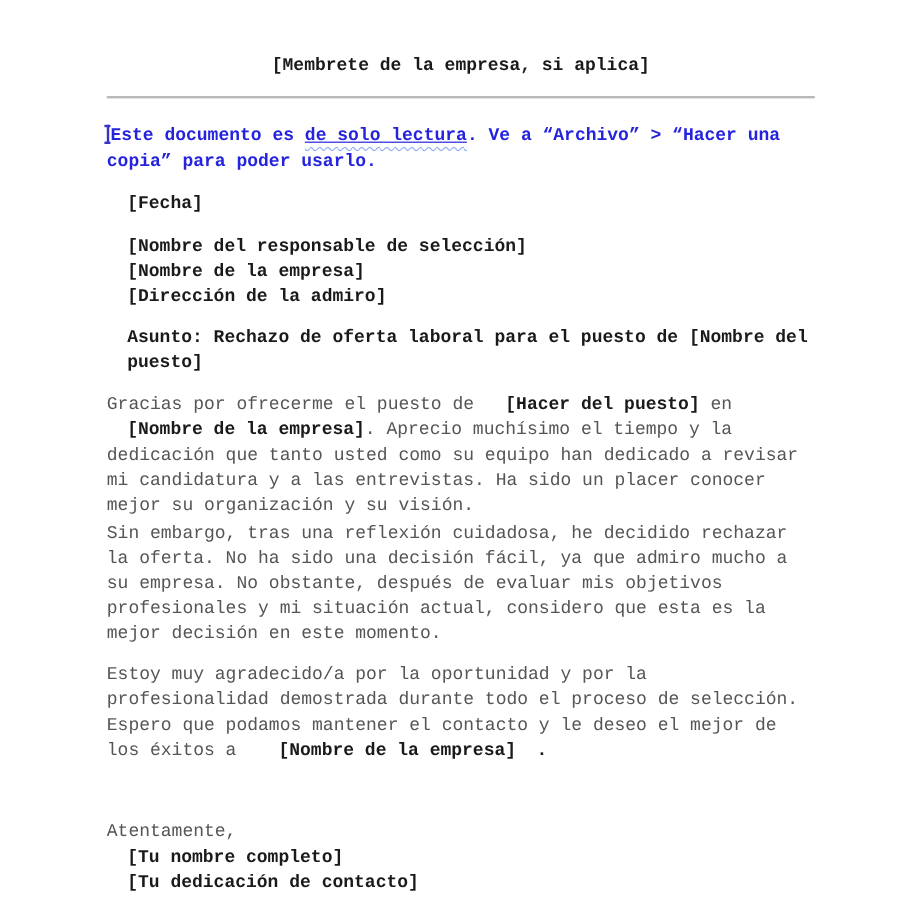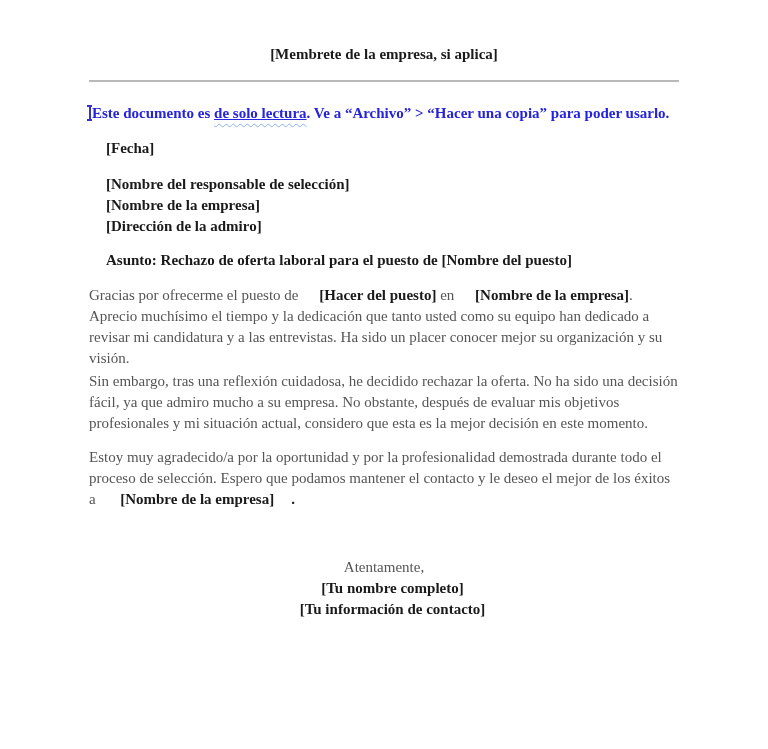--- a/index.html
+++ b/index.html
@@ -1,21 +1,21 @@
 <!DOCTYPE html>
 <html><head>
 <meta charset="utf-8">
 <style>
   html, body { margin: 0; padding: 0; background: #ffffff; }
   .page {
     position: relative;
     width: 768px;
     height: 749px;
     background: #ffffff;
-    font-family: Liberation Serif, serif;
+    font-family: Liberation Mono, monospace;
     font-size: 15px;
     line-height: 21px;
     color: #555555;
     overflow: hidden;
   }
   .content { width: 590px; margin: 0 auto; padding-top: 44px; }
   .bold { font-weight: bold; color: #1a1a1a; padding-left: 17px; }
   p, .line-block div { margin: 0; white-space: pre-wrap; }
 
   .letterhead { font-weight: bold; color: #1a1a1a; text-align: center; margin: 0; }
@@ -52,21 +52,21 @@
   .caret::before { top: 0; }
   .caret::after { bottom: 0; }
 
   .date-line { margin: 14px 0 0 0; }
   .recipient-block { margin: 15px 0 0 0; }
   .subject-line { margin: 13px 0 0 0; }
   .greeting-line { margin: 12px 0 0 0; }
   .para-thanks { margin: 14px 0 0 0; }
   .para-decision { margin: 2px 0 0 0; }
   .para-gratitude { margin: 13px 0 0 0; }
-  .signature-block { margin: 47px 0 0 0; text-align: center; }
+  .signature-block { margin: 47px 0 0 0; }
 </style>
 </head>
 <body>
 
 <div class="page">
   <div class="content">
 
     <div class="letterhead">[Membrete de la empresa, si aplica]</div>
 
     <hr class="divider">
@@ -86,17 +86,17 @@
 
     <p class="para-thanks"><span>Gracias por ofrecerme el puesto de </span><span class="bold">[Hacer del puesto]</span><span> en </span><span class="bold">[Nombre de la empresa]</span><span>. Aprecio muchísimo el tiempo y la dedicación que tanto usted como su equipo han dedicado a revisar mi candidatura y a las entrevistas. Ha sido un placer conocer mejor su organización y su visión.</span></p>
 
     <p class="para-decision">Sin embargo, tras una reflexión cuidadosa, he decidido rechazar la oferta. No ha sido una decisión fácil, ya que admiro mucho a su empresa. No obstante, después de evaluar mis objetivos profesionales y mi situación actual, considero que esta es la mejor decisión en este momento.</p>
 
     <p class="para-gratitude"><span>Estoy muy agradecido/a por la oportunidad y por la profesionalidad demostrada durante todo el proceso de selección. Espero que podamos mantener el contacto y le deseo el mejor de los éxitos a  </span><span class="bold">[Nombre de la empresa]</span><span class="bold">.</span></p>
 
     <div class="line-block signature-block">
       <div>Atentamente,</div>
       <div class="bold">[Tu nombre completo]</div>
-      <div class="bold">[Tu información de contacto]</div>
+      <div class="bold">[Tu dedicación de contacto]</div>
     </div>
 
   </div>
 </div>
 
 </body></html>

